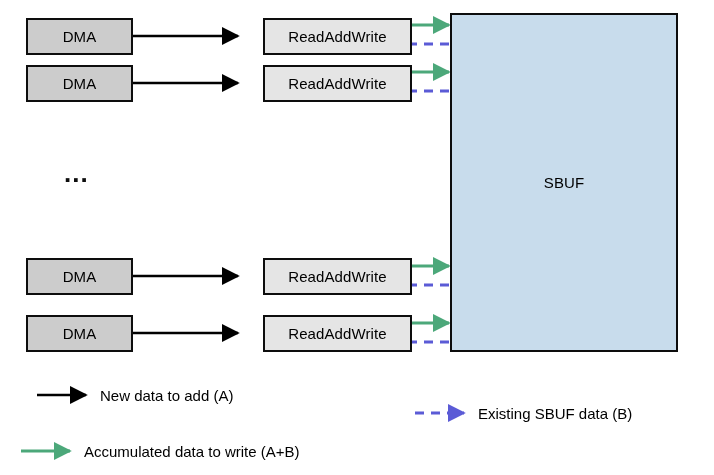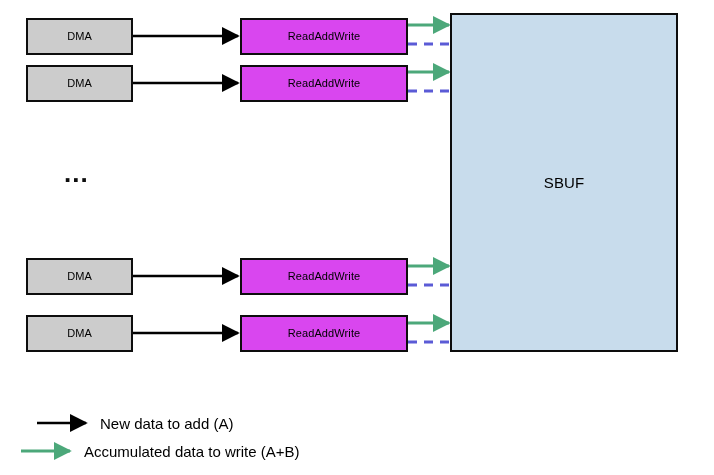--- a/index.html
+++ b/index.html
@@ -22,35 +22,36 @@
     width: 714px;
     height: 475px;
   }
   .node {
     position: absolute;
     box-sizing: border-box;
     border: 2px solid #0d0d0d;
     display: flex;
     align-items: center;
     justify-content: center;
-    font-size: 11px;
+    font-size: 15px;
     line-height: 1;
     letter-spacing: 0.1px;
     color: #000000;
     white-space: nowrap;
   }
   .node-dma {
     background: #cccccc;
     width: 107px;
     height: 37px;
   }
   .node-raw {
-    background: #d946ef;
-    width: 168px;
+    background: #e5e5e5;
+    width: 149px;
     height: 37px;
+    margin-left: 23px;
   }
   .node-sbuf {
     background: #c8dcec;
     left: 450px;
     top: 13px;
     width: 228px;
     height: 339px;
     font-size: 15px;
   }
   .ellipsis {
@@ -81,21 +82,21 @@
   }
   .legend-glyph {
     width: 56px;
     height: 18px;
     flex: 0 0 56px;
   }
   .legend-label {
     margin-left: 8px;
     color: #000000;
   }
-  #legend-new-data { left: 36px; top: 414px; }
+  #legend-new-data { left: 36px; top: 386px; }
   #legend-accumulated { left: 20px; top: 442px; }
   #legend-existing { left: 414px; top: 404px; }
 </style>
 </head>
 <body>
 
 <div id="diagram-root">
 
   <svg class="edge-layer" width="714" height="475" viewBox="0 0 714 475" xmlns="http://www.w3.org/2000/svg">
     <defs>
@@ -174,14 +175,20 @@
     <span class="legend-label">New data to add (A)</span>
   </div>
 
   <div class="legend-row" id="legend-accumulated">
     <svg class="legend-glyph" viewBox="0 0 56 18" xmlns="http://www.w3.org/2000/svg">
       <line x1="1" y1="9" x2="50" y2="9" stroke="#4ca87a" stroke-width="2.8" marker-end="url(#arrow-green)"></line>
     </svg>
     <span class="legend-label">Accumulated data to write (A+B)</span>
   </div>
 
+  <div class="legend-row" id="legend-existing">
+    <svg class="legend-glyph" viewBox="0 0 56 18" xmlns="http://www.w3.org/2000/svg">
+      <line x1="1" y1="9" x2="50" y2="9" stroke="#5b5bd6" stroke-width="2.8" stroke-dasharray="9 7" marker-end="url(#arrow-blue)"></line>
+    </svg>
+    <span class="legend-label">Existing SBUF data (B)</span>
+  </div>
 
 </div>
 
 </body></html>

